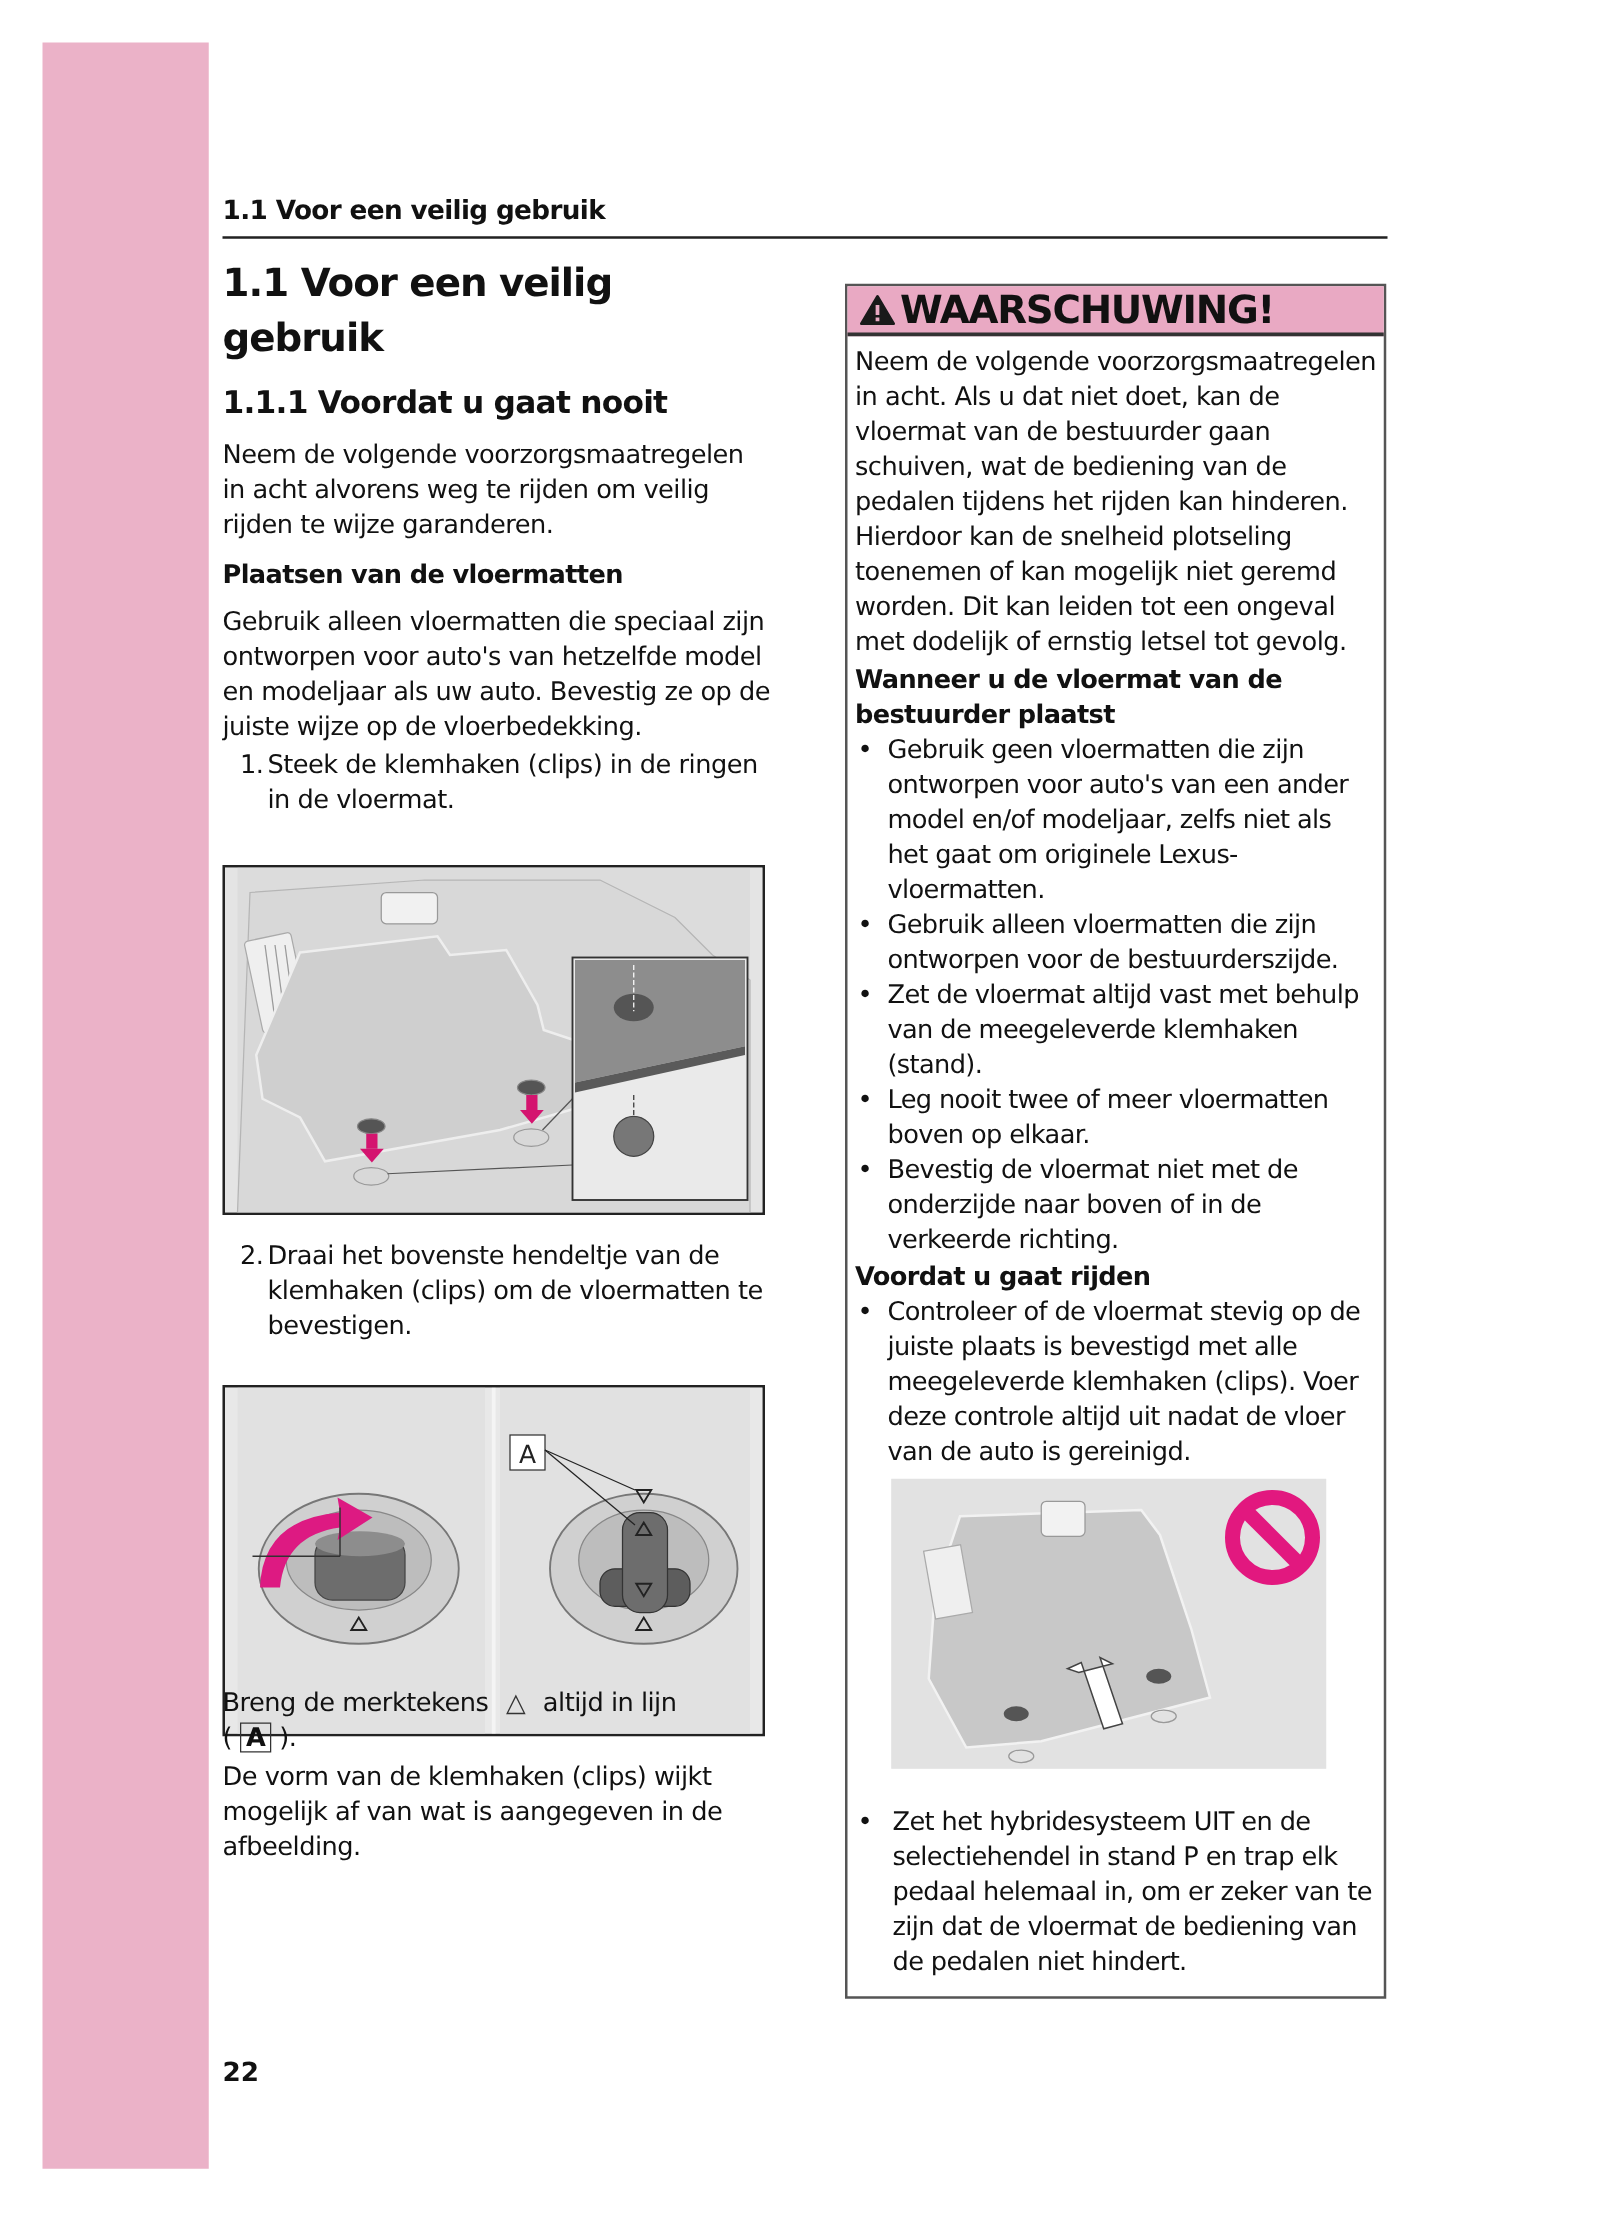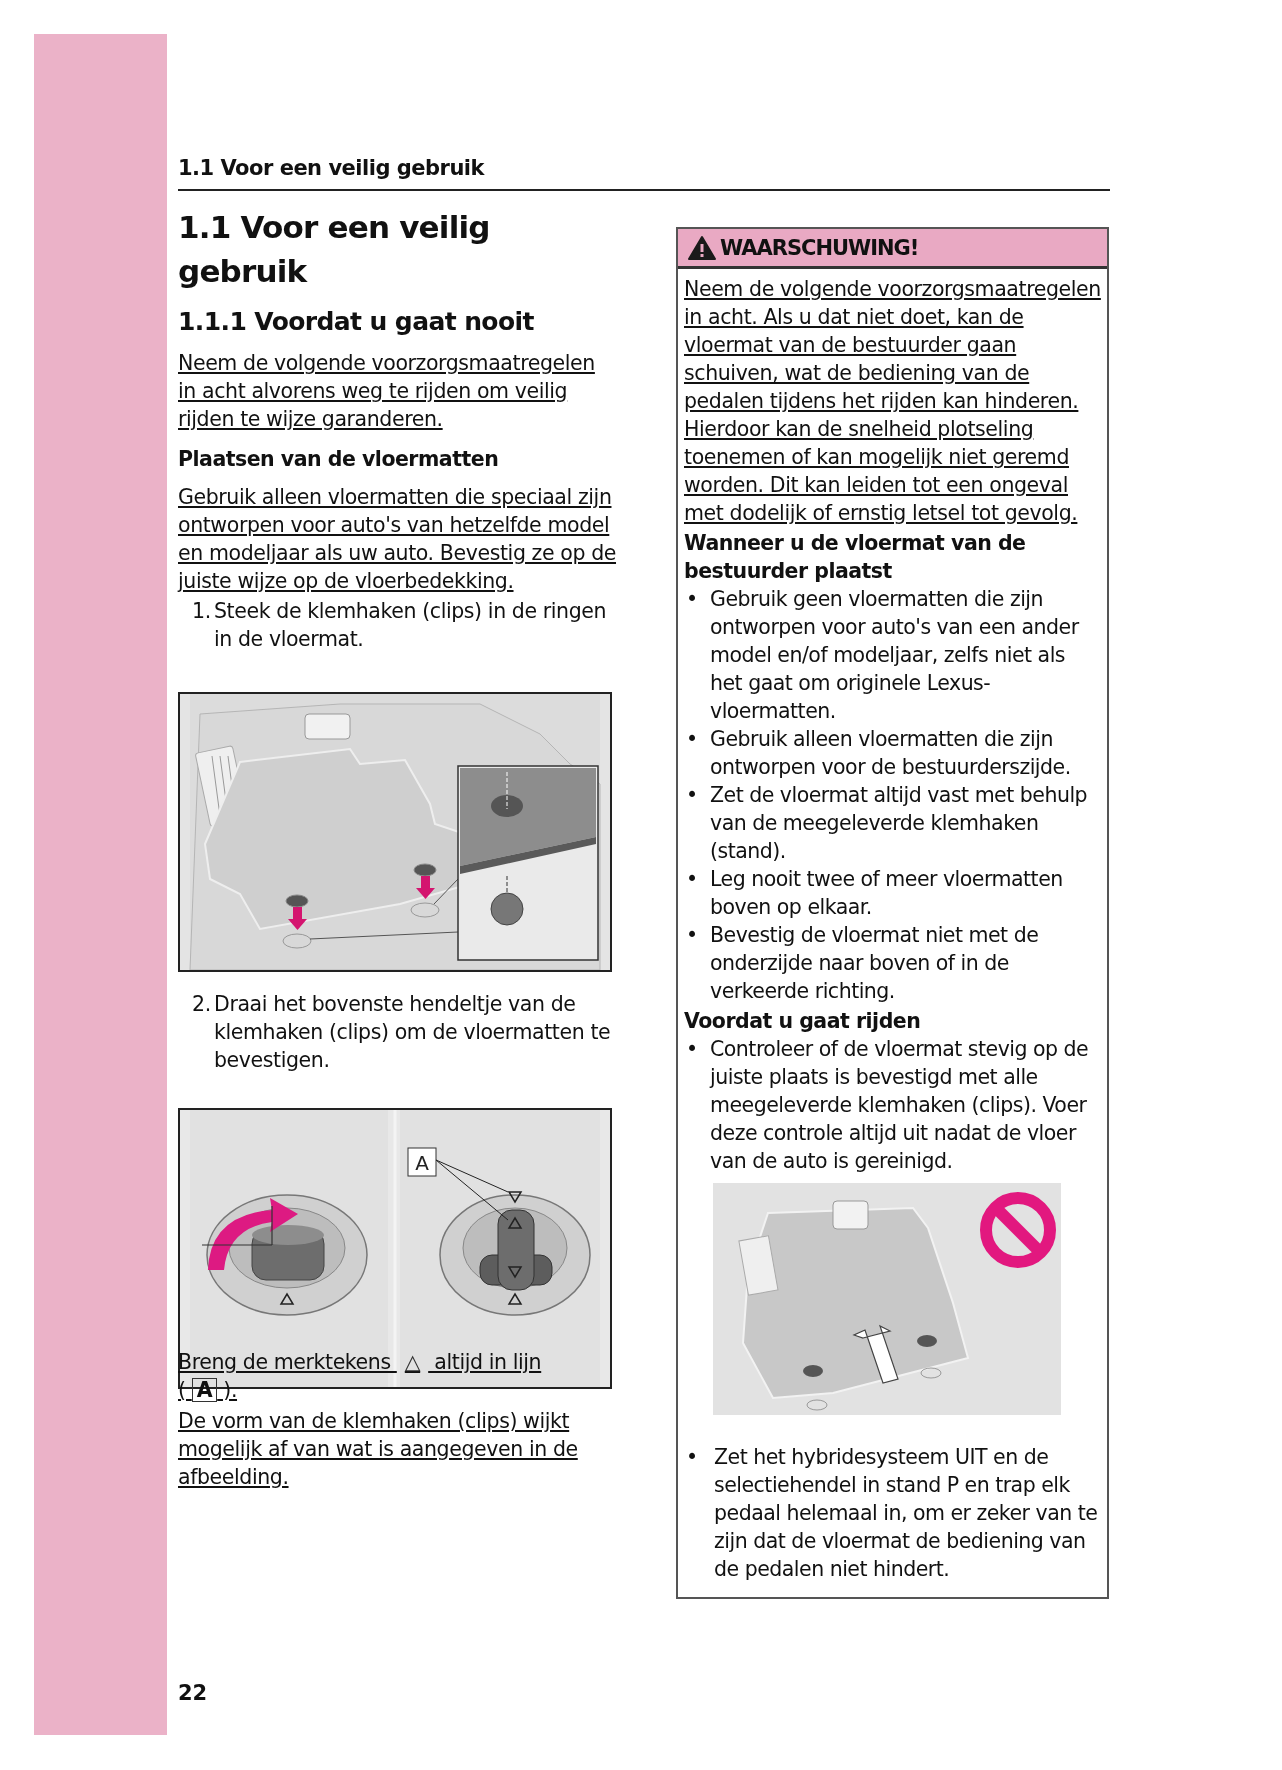--- a/index.html
+++ b/index.html
@@ -5,34 +5,34 @@
   html, body { margin:0; padding:0; background:#ffffff; }
   body { width:1282px; height:1770px; position:relative; overflow:hidden;
          font-family:"DejaVu Sans", sans-serif; color:#111; }
   .sidebar { position:absolute; left:34px; top:34px; width:133px; height:1701px; background:#ebb2c8; }
   .running-head { position:absolute; left:178px; top:156px; font-size:21px; font-weight:bold; letter-spacing:-0.5px; }
   .head-rule { position:absolute; left:178px; top:189px; width:932px; height:2px; background:#222; }
   .col-left { position:absolute; left:178px; top:205px; width:440px; }
   h1 { margin:0; font-size:31px; font-weight:bold; letter-spacing:-0.8px; line-height:44px; }
   h2 { margin:12px 0 0 0; font-size:25px; font-weight:bold; letter-spacing:-0.6px; line-height:34px; }
   p { margin:0; }
-  .body { font-size:20.5px; line-height:28px; letter-spacing:-0.4px;text-decoration:underline; }
+  .body { font-size:20.5px; line-height:28px; letter-spacing:-0.4px; }
   .sub { font-size:20.5px; font-weight:bold; letter-spacing:-0.5px; line-height:28px; }
   .step { display:flex; font-size:20.5px; line-height:28px; letter-spacing:-0.4px; padding-left:14px; }
   .step .num { width:22px; flex:none; }
   .fig { position:absolute; border:2px solid #222; background:#e7e7e7; overflow:hidden; }
   .fig svg { display:block; }
   .warn { position:absolute; left:676px; top:227px; width:429px; height:1368px; border:2px solid #555; }
   .warn-head { height:37px; background:#e9a9c3; border-bottom:3px solid #333; display:flex; align-items:center; padding-left:10px; }
-  .warn-title { font-size:21px; font-weight:bold; letter-spacing:-1px; margin-left:4px; }
+  .warn-title { font-size:31px; font-weight:bold; letter-spacing:-1px; margin-left:4px; }
   .warn-body { padding:6px 6px 0 6px; }
   .bullet { display:flex; font-size:20.5px; line-height:28px; letter-spacing:-0.5px; }
   .bullet .dot { width:24px; flex:none; padding-left:2px; }
   .bbox { display:inline-block; border:1.5px solid #333; padding:0 4px; font-weight:bold; line-height:22px; }
-  .pagenum { position:absolute; left:178px; top:1646px; font-size:21px; font-weight:bold;margin-top:35px; }
+  .pagenum { position:absolute; left:178px; top:1646px; font-size:21px; font-weight:bold; }
 </style>
 </head>
 <body>
 
 <div class="sidebar"></div>
 
 <div class="running-head">1.1  Voor een veilig gebruik</div>
 <div class="head-rule"></div>
 
 <div class="col-left">

